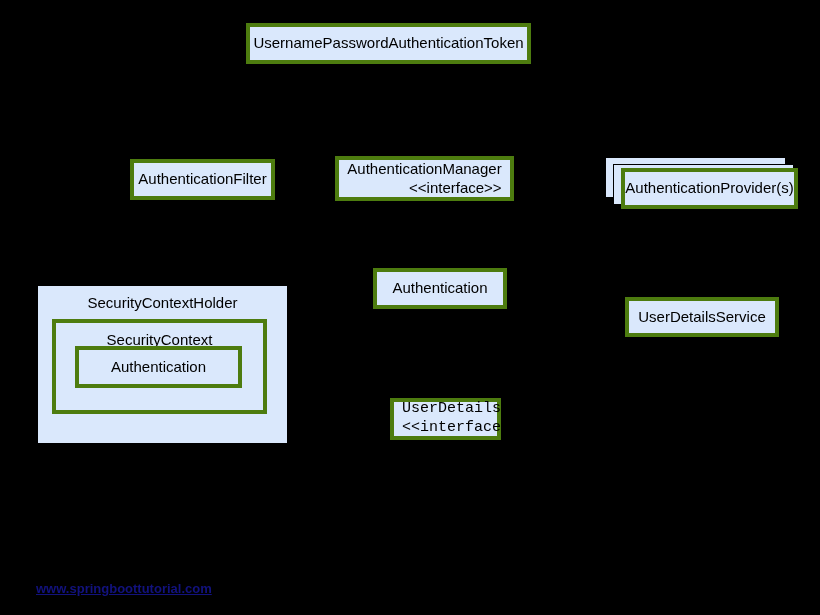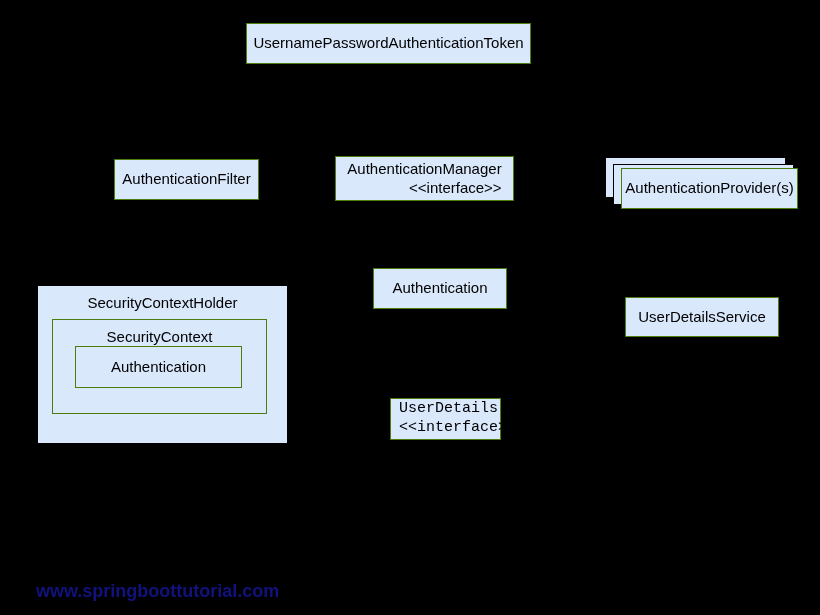--- a/index.html
+++ b/index.html
@@ -12,21 +12,21 @@
     width: 820px;
     height: 615px;
     background: #000000;
     overflow: hidden;
     font-family: "Liberation Sans", sans-serif;
   }
   .node {
     position: absolute;
     box-sizing: border-box;
     background: #dae8fc;
-    border: 1px solid #4d7c0f;
+    border: 4px solid #4d7c0f;
     color: #000000;
     font-size: 15px;
     line-height: 1.25;
     display: flex;
     align-items: center;
     justify-content: center;
     text-align: center;
     padding: 2px 6px;
     white-space: pre-line;
   }
@@ -44,35 +44,36 @@
   }
   .stack-shadow {
     position: absolute;
     box-sizing: border-box;
     background: #dae8fc;
     border: 1px solid #000000;
   }
   .link {
     position: absolute;
     color: #12127e;
-    font-size: 18px;
+    font-size: 13px;
     font-weight: bold;
+    text-decoration: underline;
     font-family: "Liberation Sans", sans-serif;
     white-space: nowrap;
     cursor: pointer;
   }
 </style>
 </head>
 <body>
 
 <div id="canvas">
 
   <div class="node" style="left:246px; top:23px; width:285px; height:41px;">UsernamePasswordAuthenticationToken</div>
 
-  <div class="node" style="left:114px; top:159px; width:145px; height:41px;text-align:right;">AuthenticationFilter</div>
+  <div class="node" style="left:130px; top:159px; width:145px; height:41px;text-align:right;">AuthenticationFilter</div>
 
   <div class="node" style="left:335px; top:156px; width:179px; height:45px;text-align:right;">AuthenticationManager
 &lt;&lt;interface&gt;&gt;</div>
 
   <div class="stack-shadow" style="left:605px; top:157px; width:181px; height:41px;"></div>
   <div class="stack-shadow" style="left:613px; top:164px; width:181px; height:41px;"></div>
   <div class="node" style="left:621px; top:168px; width:177px; height:41px;">AuthenticationProvider(s)</div>
 
   <div class="node no-border top-label" style="left:38px; top:286px; width:249px; height:157px;">SecurityContextHolder</div>
 

